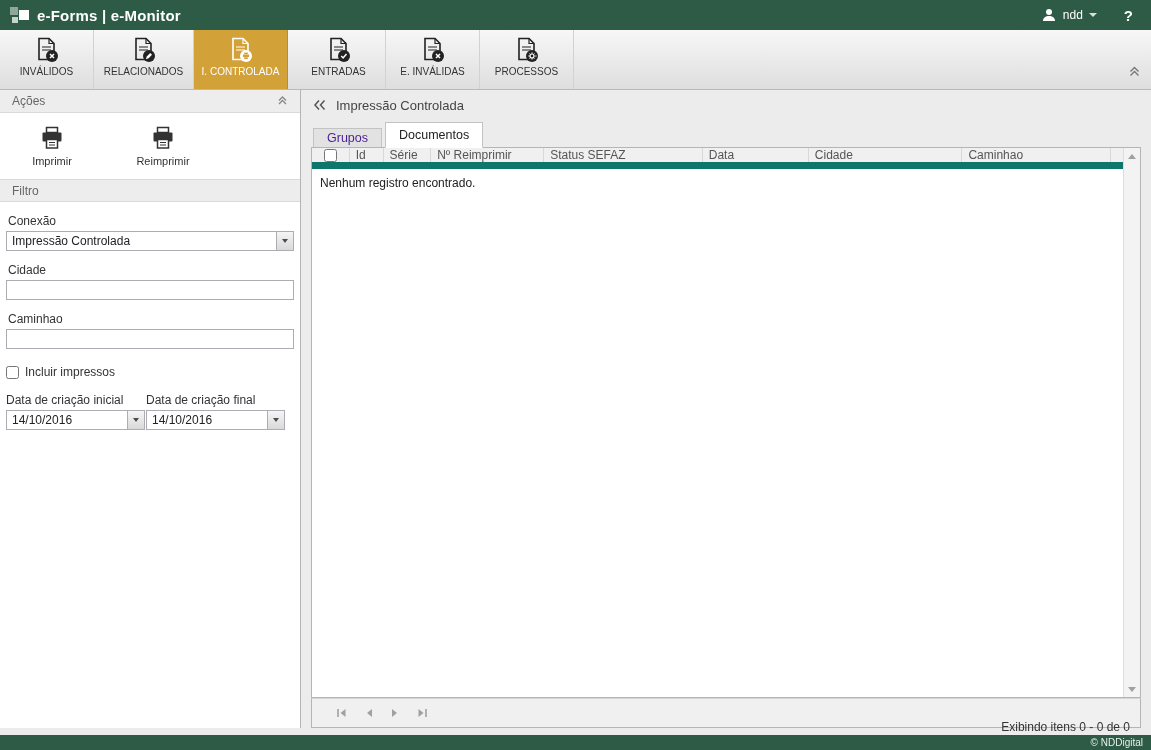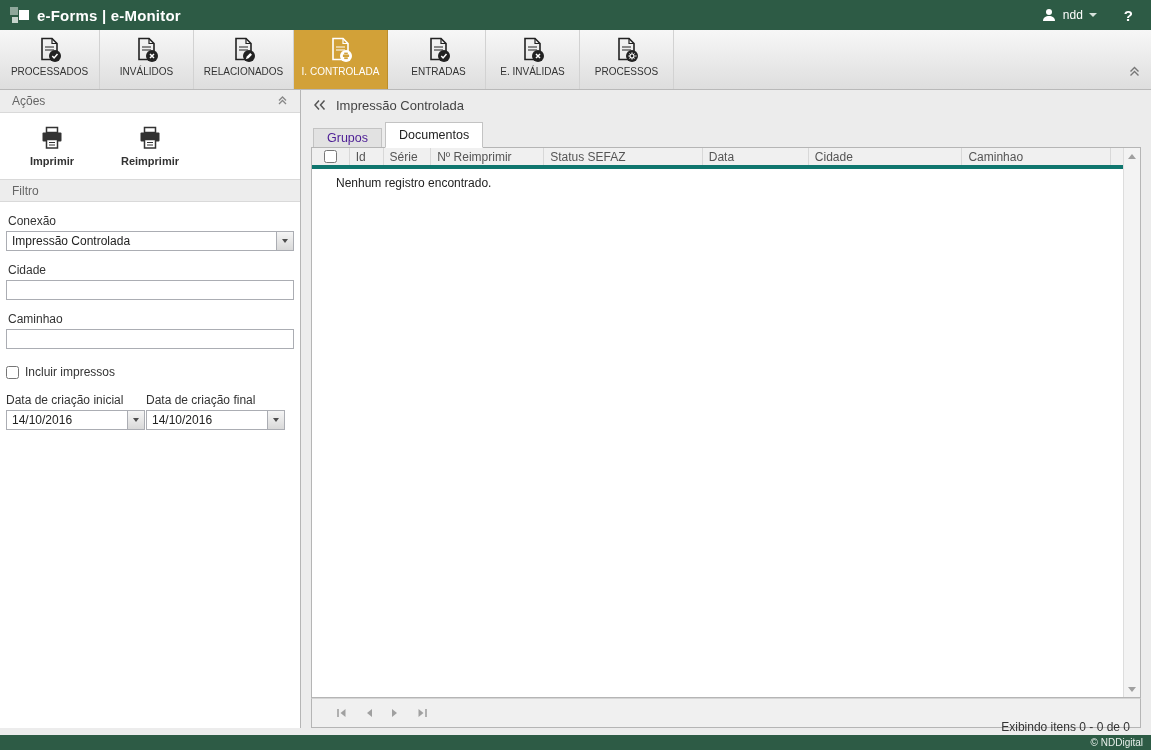--- a/index.html
+++ b/index.html
@@ -27,21 +27,21 @@
   .tool-tab.active .tlabel { color: #fff; }
   .tool-tab.wide { width: 100px; }
   .toolbar-collapse { position: absolute; right: 10px; bottom: 8px; cursor: pointer; }
 
   
   .content { height: 645px; display: flex; background: #ececec; padding-bottom: 7px; }
 
   
   .sidebar { width: 301px; background: #fff; border-right: 1px solid #b5b5b5; display: flex; flex-direction: column; }
   .section-header { height: 23px; background: #ededed; border-bottom: 1px solid #d9d9d9; color: #666; font-size: 12px; display: flex; align-items: center; justify-content: space-between; padding: 0 12px; flex: 0 0 auto; gap: 16px; }
-  .actions-row { display: flex; padding: 13px 0 12px 16px; gap: 26px; flex: 0 0 auto; font-weight: bold; }
+  .actions-row { display: flex; padding: 13px 0 12px 16px; gap: 39px; flex: 0 0 auto; }
   .action-item { width: 72px; display: flex; flex-direction: column; align-items: center; cursor: pointer; }
   .action-item .alabel { font-size: 11px; color: #333; margin-top: 5px; }
   .filter-header { border-top: 1px solid #d9d9d9; }
   .filter-form { flex: 1 1 auto; padding: 4px 6px 0 6px; overflow: hidden; }
   .field-label { font-size: 12px; color: #333; margin: 12px 2px 3px 2px; }
   .field-label.first { margin-top: 8px; }
   .combo { height: 20px; border: 1px solid #abadb3; background: #fff; display: flex; align-items: center; cursor: pointer; }
   .combo-val { flex: 1; font-size: 12px; color: #222; padding: 0 5px; white-space: nowrap; overflow: hidden; }
   .dd-btn { width: 17px; height: 100%; border-left: 1px solid #abadb3; background: linear-gradient(#f5f5f5, #d9d9d9); display: flex; align-items: center; justify-content: center; flex: 0 0 auto; }
   .dd-tri { width: 0; height: 0; border-left: 3.5px solid transparent; border-right: 3.5px solid transparent; border-top: 4px solid #4d4d4d; }
@@ -59,33 +59,33 @@
   
   .main { flex: 1; display: flex; flex-direction: column; padding: 0 10px; min-width: 0; }
   .crumb-row { height: 30px; display: flex; align-items: center; gap: 10px; padding-left: 2px; }
   .crumb-title { font-size: 13px; color: #444; }
   .collapse-left { cursor: pointer; display: flex; align-items: center; }
   .tabs-row { display: flex; align-items: flex-end; height: 27px; padding-left: 2px; position: relative; z-index: 2; }
   .tab { height: 19px; padding: 0 13px; display: flex; align-items: center; font-size: 12.5px; border: 1px solid #c3c3c3; border-bottom: none; margin-right: 3px; cursor: pointer; background: #e2e2e2; color: #4c1d95; }
   .tab.active { height: 26px; background: #fff; color: #222; margin-bottom: -1px; border-bottom: 1px solid #fff; }
   .panel { flex: 1; border: 1px solid #b5b5b5; background: #fff; display: flex; flex-direction: column; min-height: 0; position: relative; z-index: 1; }
   .grid-wrap { flex: 1; position: relative; padding-right: 17px; display: flex; flex-direction: column; min-height: 0; }
-  .table-header { height: 21px; background: #f0f0f0; border-bottom: 4px solid #0f766e; display: flex; flex: 0 0 auto; }
+  .table-header { height: 21px; background: #f0f0f0; border-bottom: 7px solid #0f766e; display: flex; flex: 0 0 auto; }
   .th { border-right: 1px solid #d8d8d8; font-size: 12px; color: #555; padding: 2px 6px; white-space: nowrap; overflow: hidden; display: flex; align-items: center; }
   .th-cb { width: 38px; justify-content: center; }
   .th-cb input { width: 13px; height: 13px; }
   .th-id { width: 34px; }
   .th-serie { width: 48px; }
   .th-ndoc { width: 114px; }
   .th-sefaz { width: 160px; }
   .th-data { width: 107px; }
   .th-cidade { width: 155px; }
   .th-caminhao { width: 150px; }
   .th-fill { flex: 1; border-right: none; }
-  .table-body { flex: 1; background: #fff; padding: 7px 24px; font-size: 12px; color: #222; }
+  .table-body { flex: 1; background: #fff; padding: 7px 8px; font-size: 12px; color: #222; }
   .vscroll { position: absolute; top: 0; right: 0; bottom: 0; width: 17px; background: #f3f3f3; border-left: 1px solid #ddd; display: flex; flex-direction: column; justify-content: space-between; }
   .scroll-arrow { height: 16px; display: flex; align-items: center; justify-content: center; cursor: pointer; }
   .tri-up-s { width: 0; height: 0; border-left: 4px solid transparent; border-right: 4px solid transparent; border-bottom: 5px solid #a0a0a0; }
   .tri-down-s { width: 0; height: 0; border-left: 4px solid transparent; border-right: 4px solid transparent; border-top: 5px solid #a0a0a0; }
   .panel-footer { height: 30px; background: #f0f0f0; border: 1px solid #b5b5b5; border-top: 1px solid #d5d5d5; display: flex; align-items: center; justify-content: space-between; padding: 0 10px; flex: 0 0 auto; }
   .pager { display: flex; align-items: center; gap: 18px; padding-left: 14px; }
   .pager span { cursor: default; display: flex; align-items: center; }
   .pager-status { font-size: 12px; color: #333; margin-top: 28px; }
 
   
@@ -110,30 +110,20 @@
         </svg>
       <span>ndd</span>
       <span class="caret-down"></span>
     </span>
     <span class="help-btn">?</span>
   </span>
 </div>
 
 <div class="toolbar">
 
-  <div class="tool-tab wide">
-    <svg width="24" height="26" viewBox="0 0 24 26">
-      <path d="M4 1.5h10l5 5v16H4z" fill="none" stroke="#222" stroke-width="1.6"></path>
-      <path d="M14 1.5v5h5" fill="none" stroke="#222" stroke-width="1.2"></path>
-      <path d="M7 10h9M7 13h9" stroke="#222" stroke-width="1"></path>
-      <circle cx="17" cy="19" r="6" fill="#222"></circle>
-      <path d="M14.3 19l1.8 1.9 3.4-3.8" stroke="#fff" stroke-width="1.5" fill="none"></path>
-    </svg>
-    <span class="tlabel">PROCESSADOS</span>
-  </div>
 
   <div class="tool-tab">
     <svg width="24" height="26" viewBox="0 0 24 26">
       <path d="M4 1.5h10l5 5v16H4z" fill="none" stroke="#222" stroke-width="1.6"></path>
       <path d="M14 1.5v5h5" fill="none" stroke="#222" stroke-width="1.2"></path>
       <path d="M7 10h9M7 13h9" stroke="#222" stroke-width="1"></path>
       <circle cx="17" cy="19" r="6" fill="#222"></circle>
       <path d="M15 17l4 4M19 17l-4 4" stroke="#fff" stroke-width="1.5"></path>
     </svg>
     <span class="tlabel">INVÁLIDOS</span>

